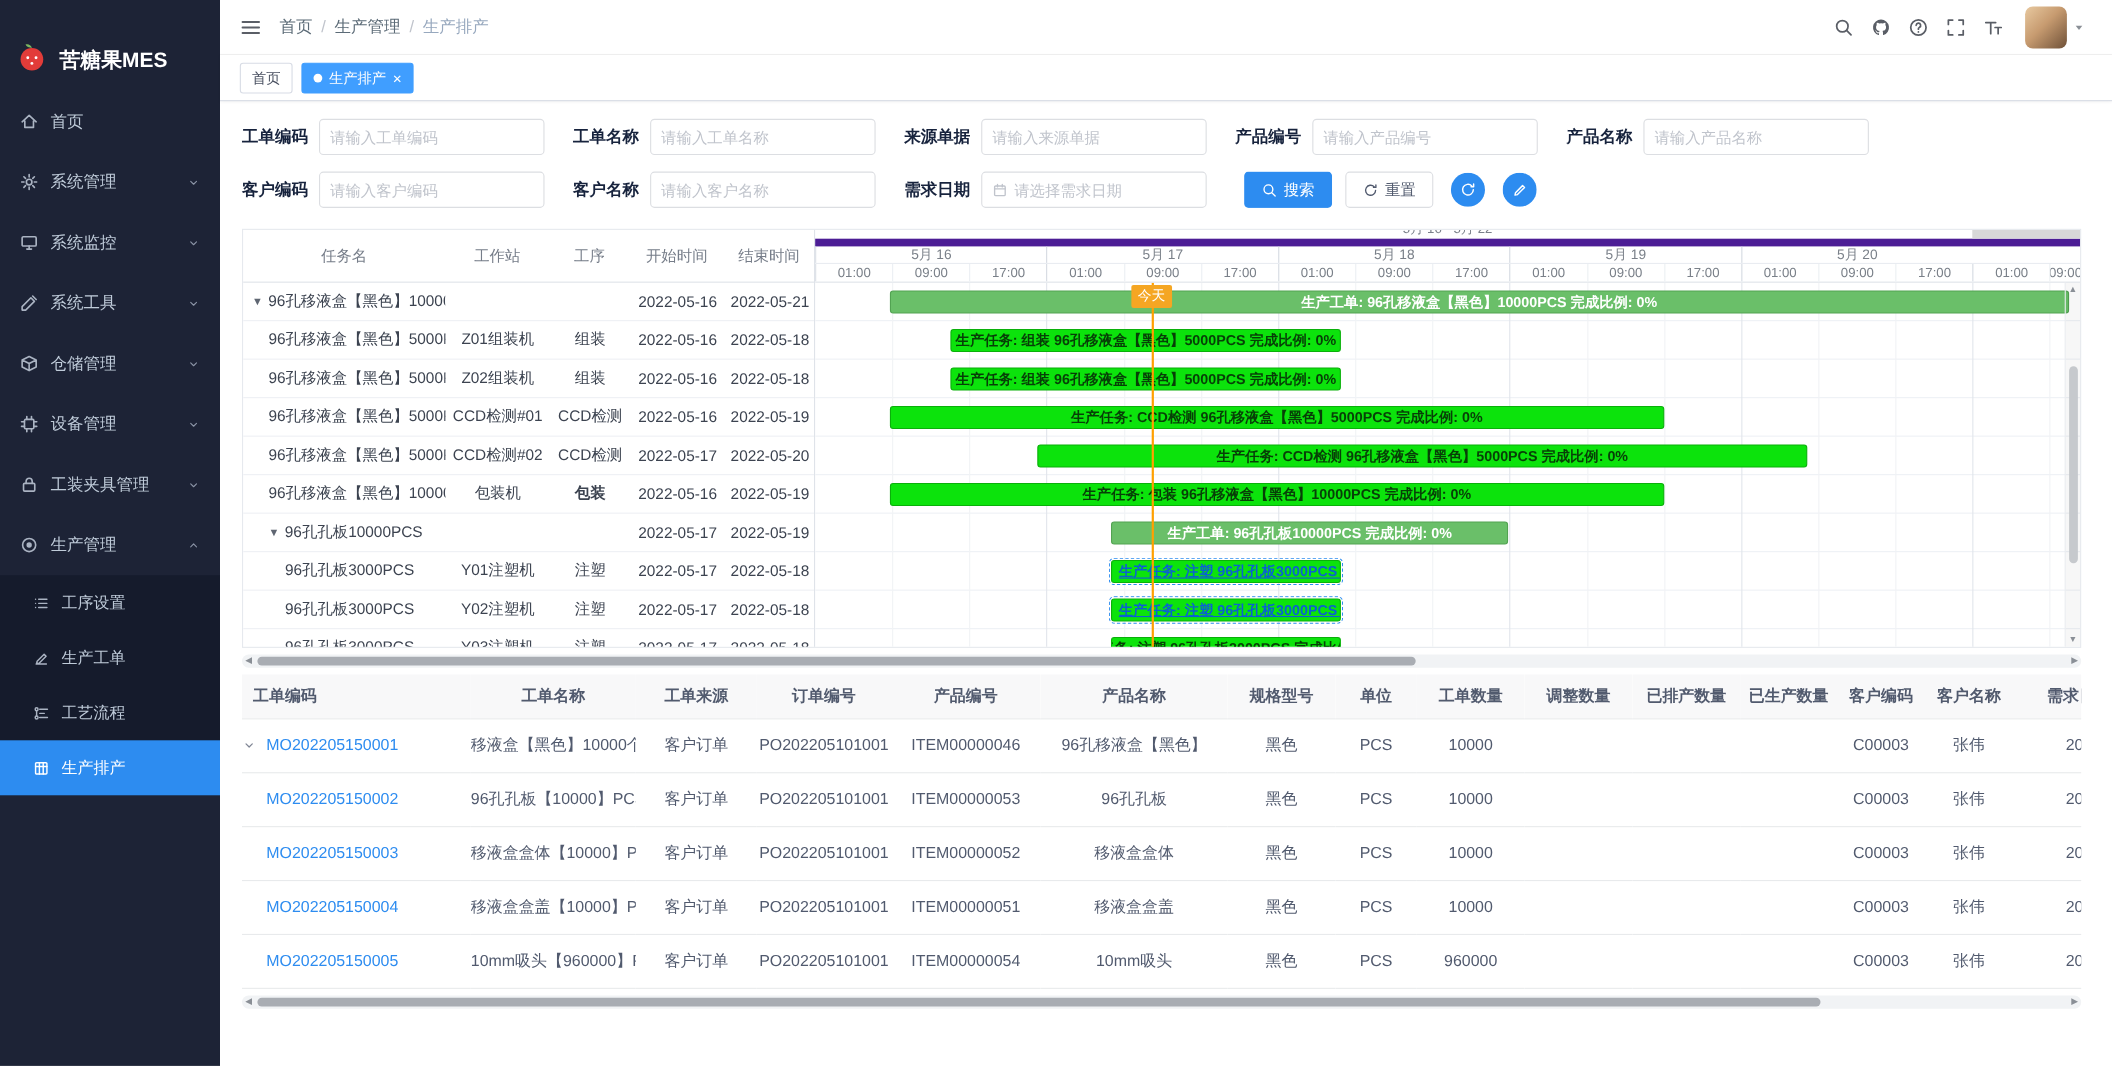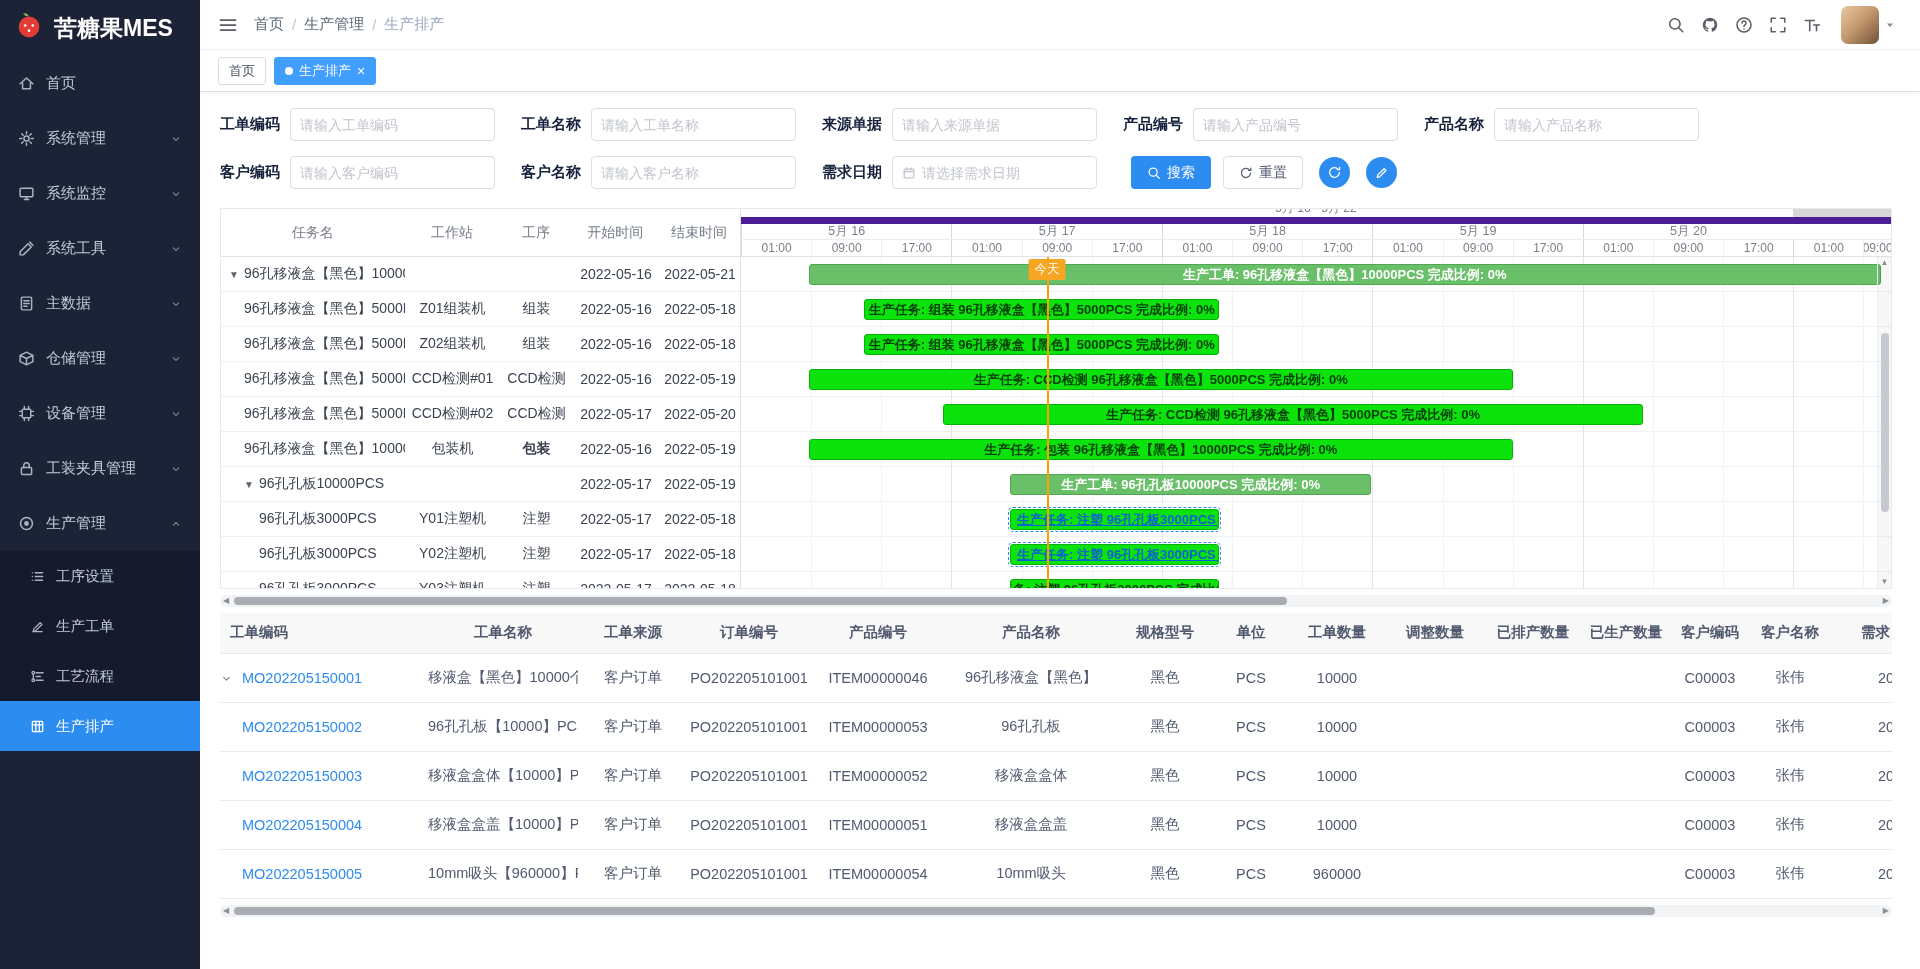--- a/index.html
+++ b/index.html
@@ -2,21 +2,21 @@
 <html><head>
 <meta charset="utf-8">
 <style>
   * { box-sizing: border-box; margin: 0; padding: 0; }
   html,body { width:1920px; height:969px; overflow:hidden; background:#fff;
     font-family:"Liberation Sans","DejaVu Sans",sans-serif; color:#515a6e; }
   .app { display:flex; width:1920px; height:969px; }
 
   
   .sidebar { width:200px; flex-shrink:0; background:#1d2336; color:#bfcbd9; display:flex; flex-direction:column; }
-  .logo { height:56px; display:flex; align-items:center; gap:10px; padding:0 14px; color:#fff; font-weight:bold; font-size:23px; flex-shrink:0; }
+  .logo { height:56px; display:flex; align-items:center; gap:10px; padding:0 14px; color:#fff; font-weight:bold; font-size:19px; flex-shrink:0;margin-top:27px; }
   .menu-item { height:55px; display:flex; align-items:center; gap:11px; padding:0 18px; font-size:15px; cursor:pointer; white-space:nowrap; }
   .mi-icon { display:flex; align-items:center; color:#aab3c2; }
   .mi-label { flex:1; overflow:hidden; }
   .chev { color:#8a93a5; display:flex; }
   .submenu { background:#151b2c; }
   .submenu .menu-item { height:50px; padding-left:30px; font-size:14.5px; }
   .submenu .menu-item.active { background:#2d8cf0; color:#fff; }
   .submenu .menu-item.active .mi-icon { color:#fff; }
 
   
@@ -160,34 +160,20 @@
             </svg>
           </span>
         </div>
         <div class="menu-item">
           <span class="mi-icon">
             <svg width="17" height="17" viewBox="0 0 16 16" fill="none" stroke="currentColor" stroke-width="1.4" stroke-linecap="round" stroke-linejoin="round">
               <path d="M9.5 3.5l3 3L5 14H2v-3zM11 2l3 3"></path>
             </svg>
           </span>
           <span class="mi-label">系统工具</span>
-          <span class="chev">
-            <svg width="12" height="12" viewBox="0 0 16 16" fill="none" stroke="currentColor" stroke-width="1.4" stroke-linecap="round" stroke-linejoin="round">
-              <path d="M4.5 6.5L8 10l3.5-3.5"></path>
-            </svg>
-          </span>
-        </div>
-        <div class="menu-item">
-          <span class="mi-icon">
-            <svg width="17" height="17" viewBox="0 0 16 16" fill="none" stroke="currentColor" stroke-width="1.4" stroke-linecap="round" stroke-linejoin="round">
-              <rect x="3.2" y="2" width="9.6" height="12" rx="1"></rect>
-              <path d="M5.5 5.5h5M5.5 8h5M5.5 10.5h3"></path>
-            </svg>
-          </span>
-          <span class="mi-label">主数据</span>
           <span class="chev">
             <svg width="12" height="12" viewBox="0 0 16 16" fill="none" stroke="currentColor" stroke-width="1.4" stroke-linecap="round" stroke-linejoin="round">
               <path d="M4.5 6.5L8 10l3.5-3.5"></path>
             </svg>
           </span>
         </div>
         <div class="menu-item">
           <span class="mi-icon">
             <svg width="17" height="17" viewBox="0 0 16 16" fill="none" stroke="currentColor" stroke-width="1.4" stroke-linecap="round" stroke-linejoin="round">
               <path d="M2 5l6-3 6 3v6l-6 3-6-3zM2 5l6 3 6-3M8 8v6"></path>

